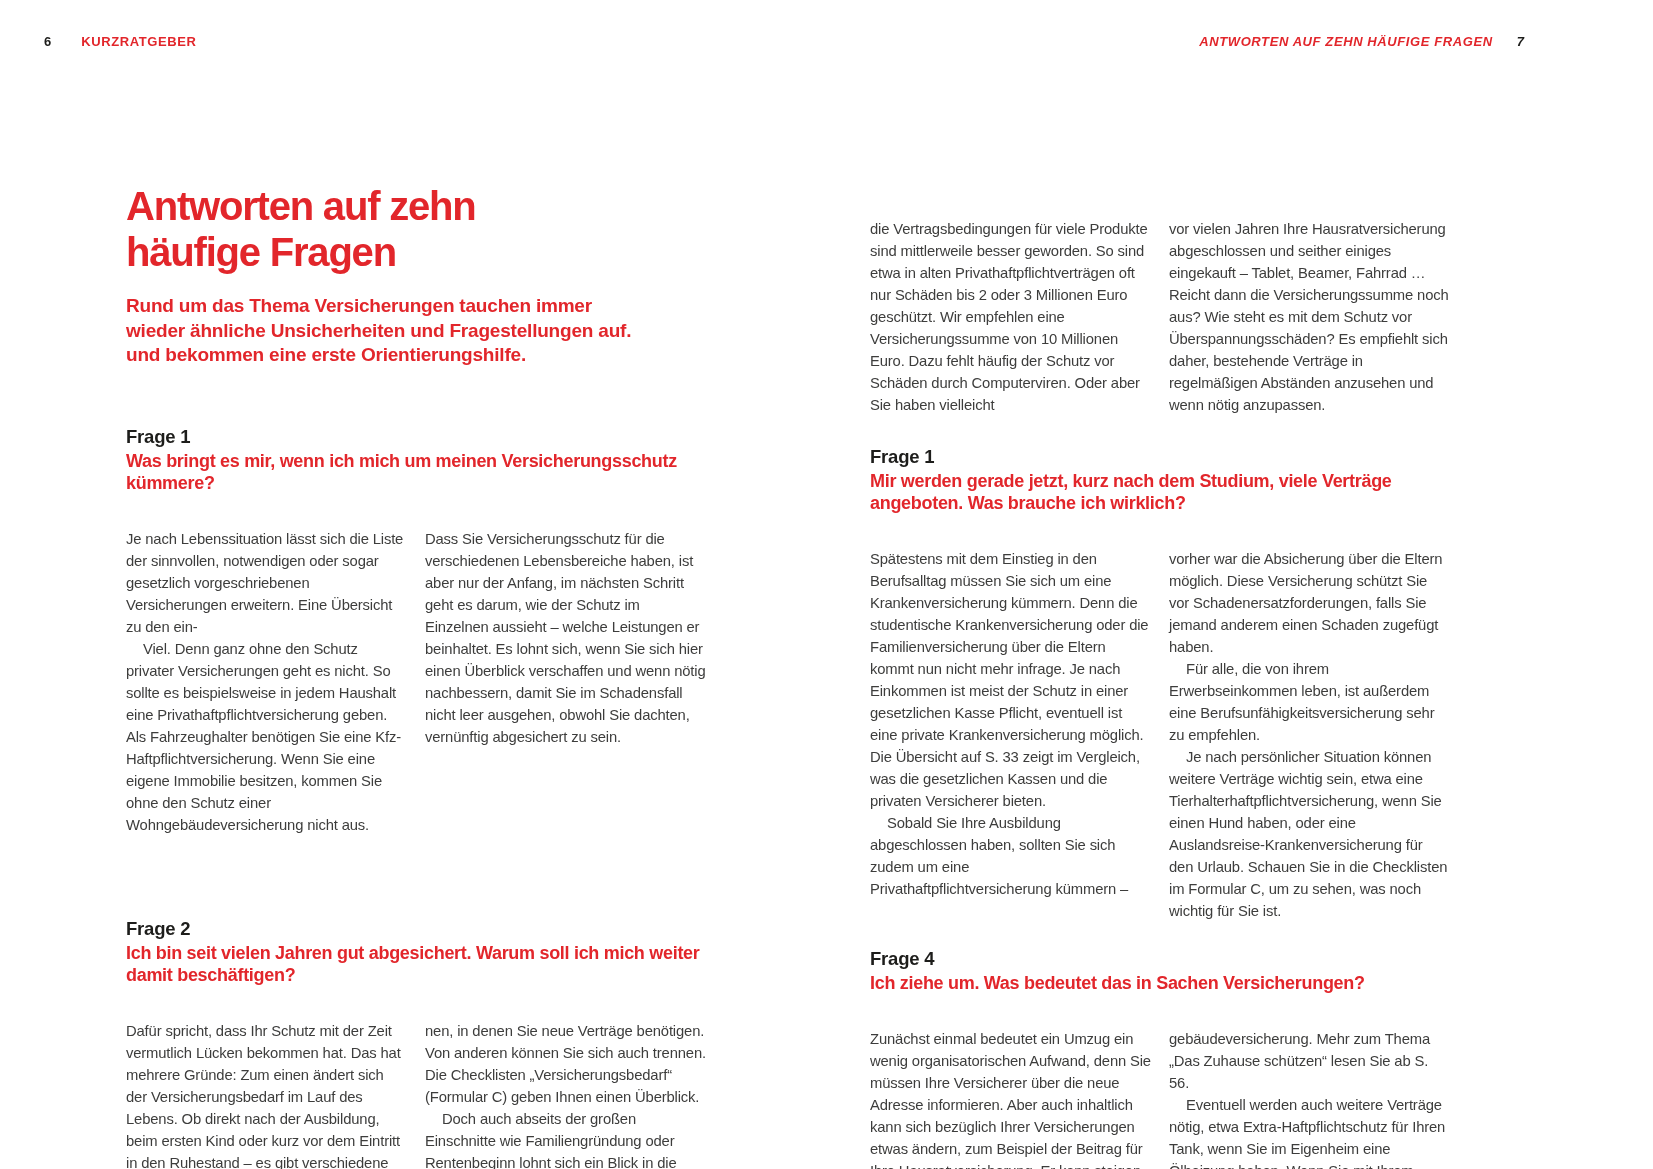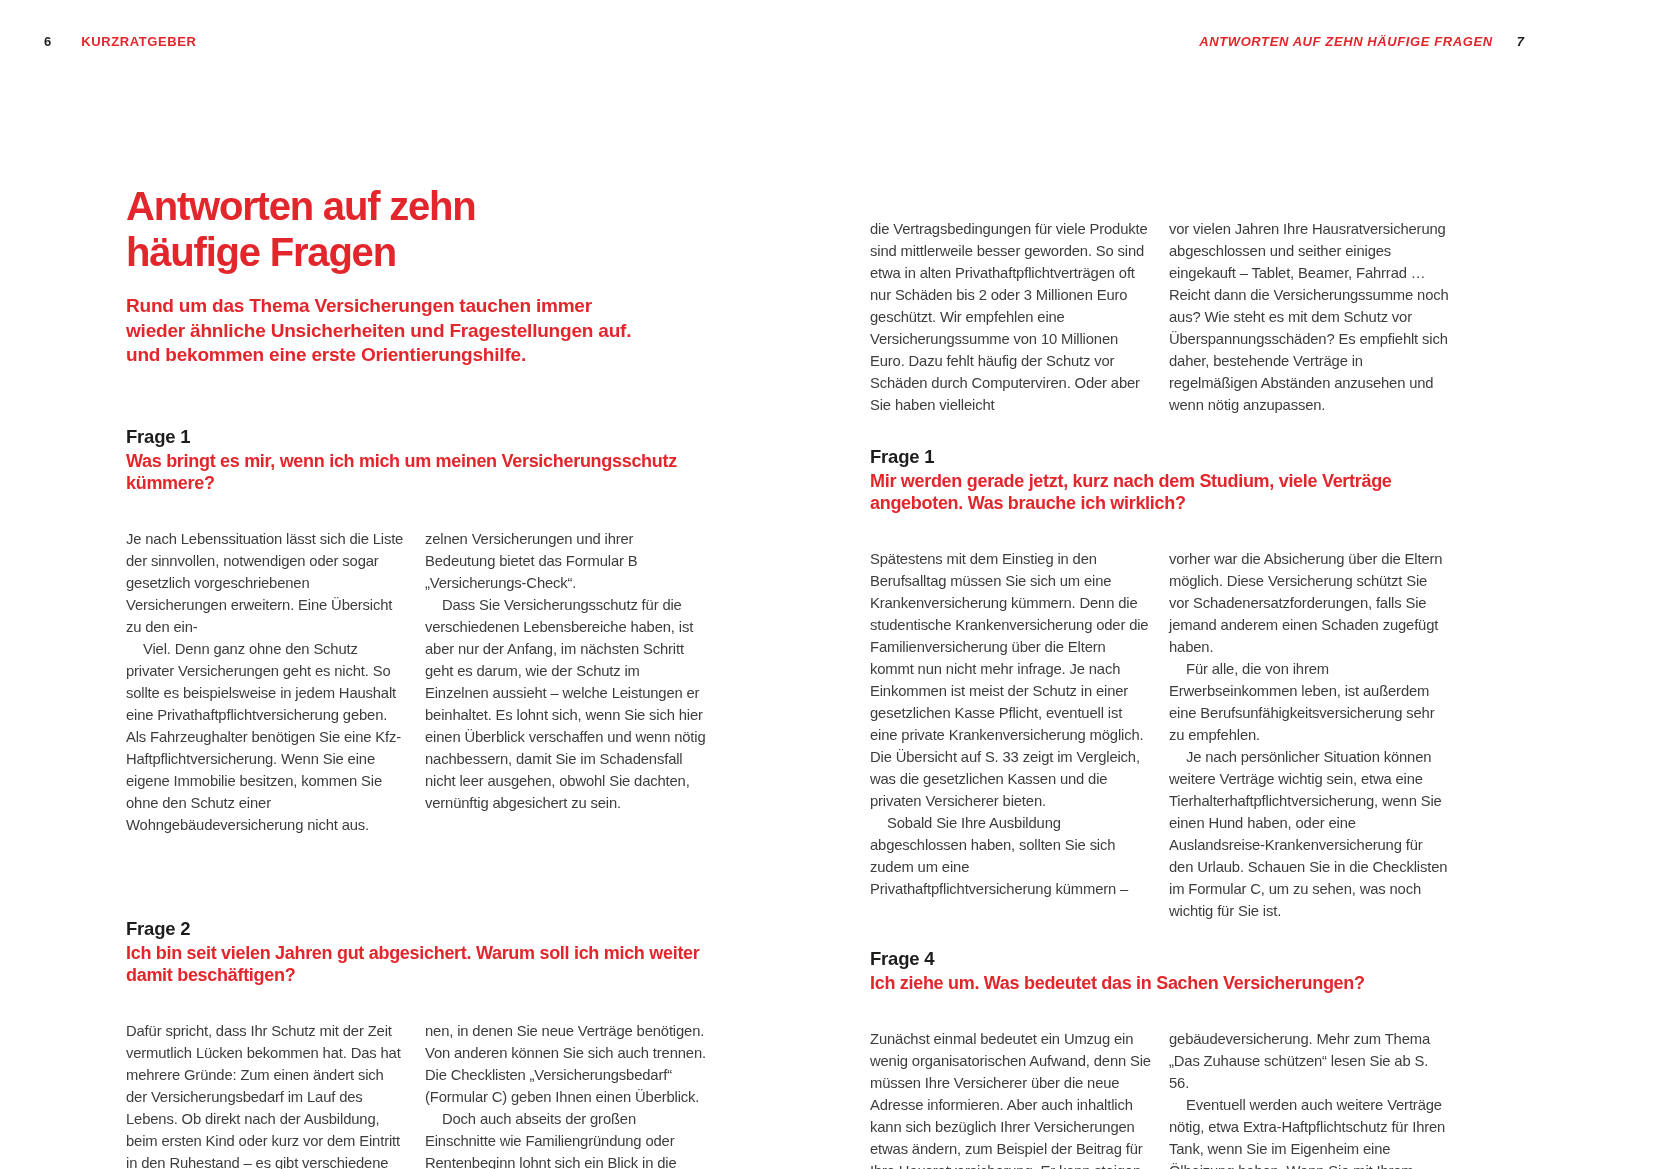--- a/index.html
+++ b/index.html
@@ -104,21 +104,20 @@
     <div id="left-sections">
   <section class="faq-section sec-frage-1">
     <h3 class="section-label">Frage 1</h3>
     <h4 class="section-question">Was bringt es mir, wenn ich mich um meinen Versicherungsschutz kümmere?</h4>
     <div class="two-col">
       <div class="col col1">
               <p>Je nach Lebenssituation lässt sich die Liste der sinnvollen, notwendigen oder sogar gesetzlich vorgeschriebenen Versicherungen erweitern. Eine Übersicht zu den ein-</p>
               <p>Viel. Denn ganz ohne den Schutz privater Versicherungen geht es nicht. So sollte es beispielsweise in jedem Haushalt eine Privathaftpflichtversicherung geben. Als Fahrzeughalter benötigen Sie eine Kfz-Haftpflichtversicherung. Wenn Sie eine eigene Immobilie besitzen, kommen Sie ohne den Schutz einer Wohngebäudeversicherung nicht aus.</p>
             </div>
       <div class="col col2">
-              <p>zelnen Versicherungen und ihrer Bedeutung bietet das Formular B „Versicherungs-Check“.</p>
               <p>Dass Sie Versicherungsschutz für die verschiedenen Lebensbereiche haben, ist aber nur der Anfang, im nächsten Schritt geht es darum, wie der Schutz im Einzelnen aussieht – welche Leistungen er beinhaltet. Es lohnt sich, wenn Sie sich hier einen Überblick verschaffen und wenn nötig nachbessern, damit Sie im Schadensfall nicht leer ausgehen, obwohl Sie dachten, vernünftig abgesichert zu sein.</p>
             </div>
     </div>
   </section>
 
   <section class="faq-section sec-frage-2">
     <h3 class="section-label">Frage 2</h3>
     <h4 class="section-question">Ich bin seit vielen Jahren gut abgesichert. Warum soll ich mich weiter damit beschäftigen?</h4>
     <div class="two-col">
       <div class="col col1">

